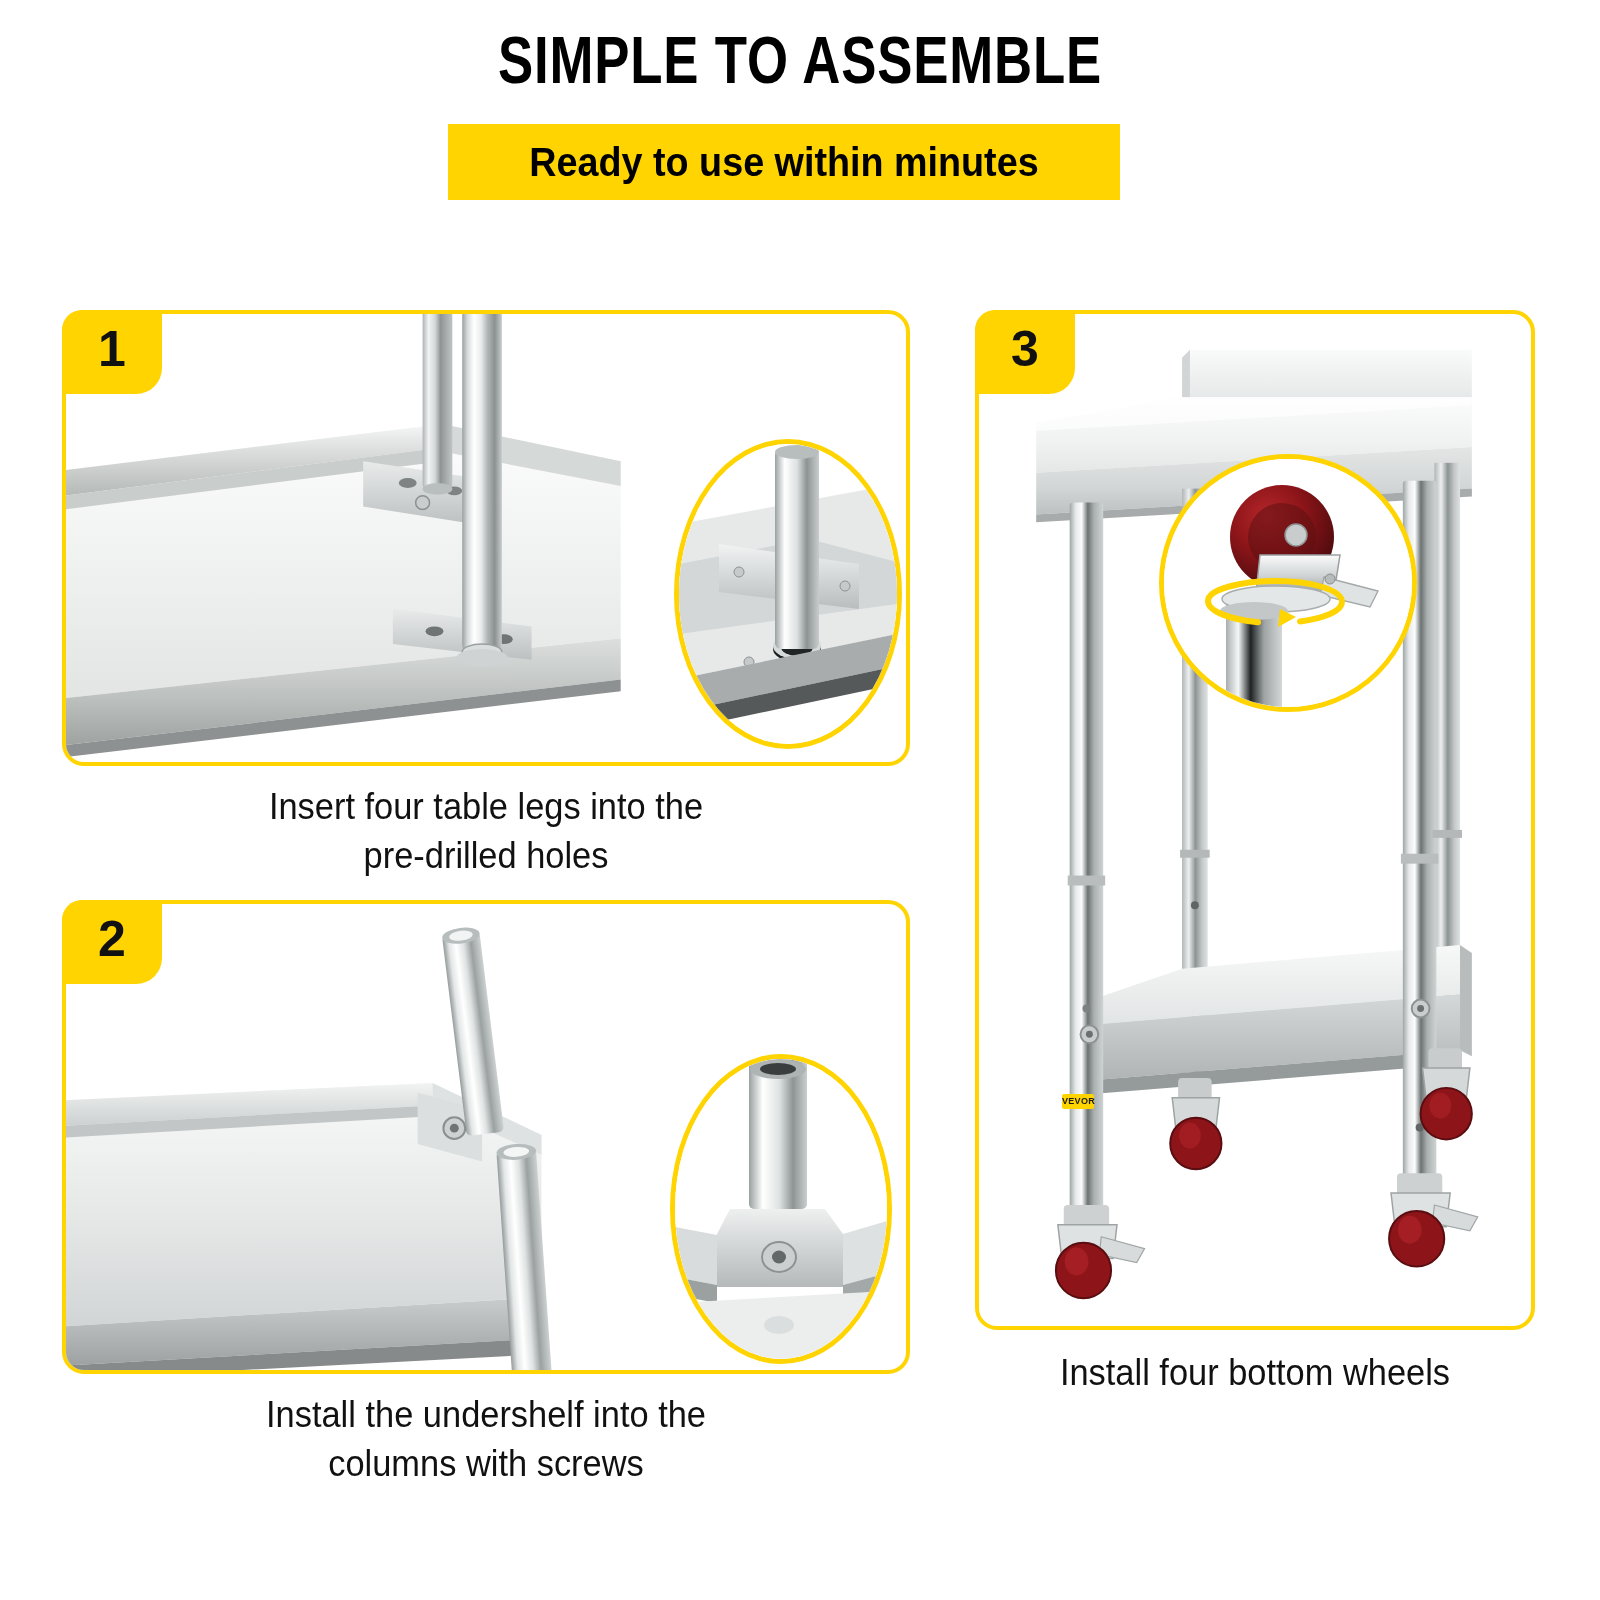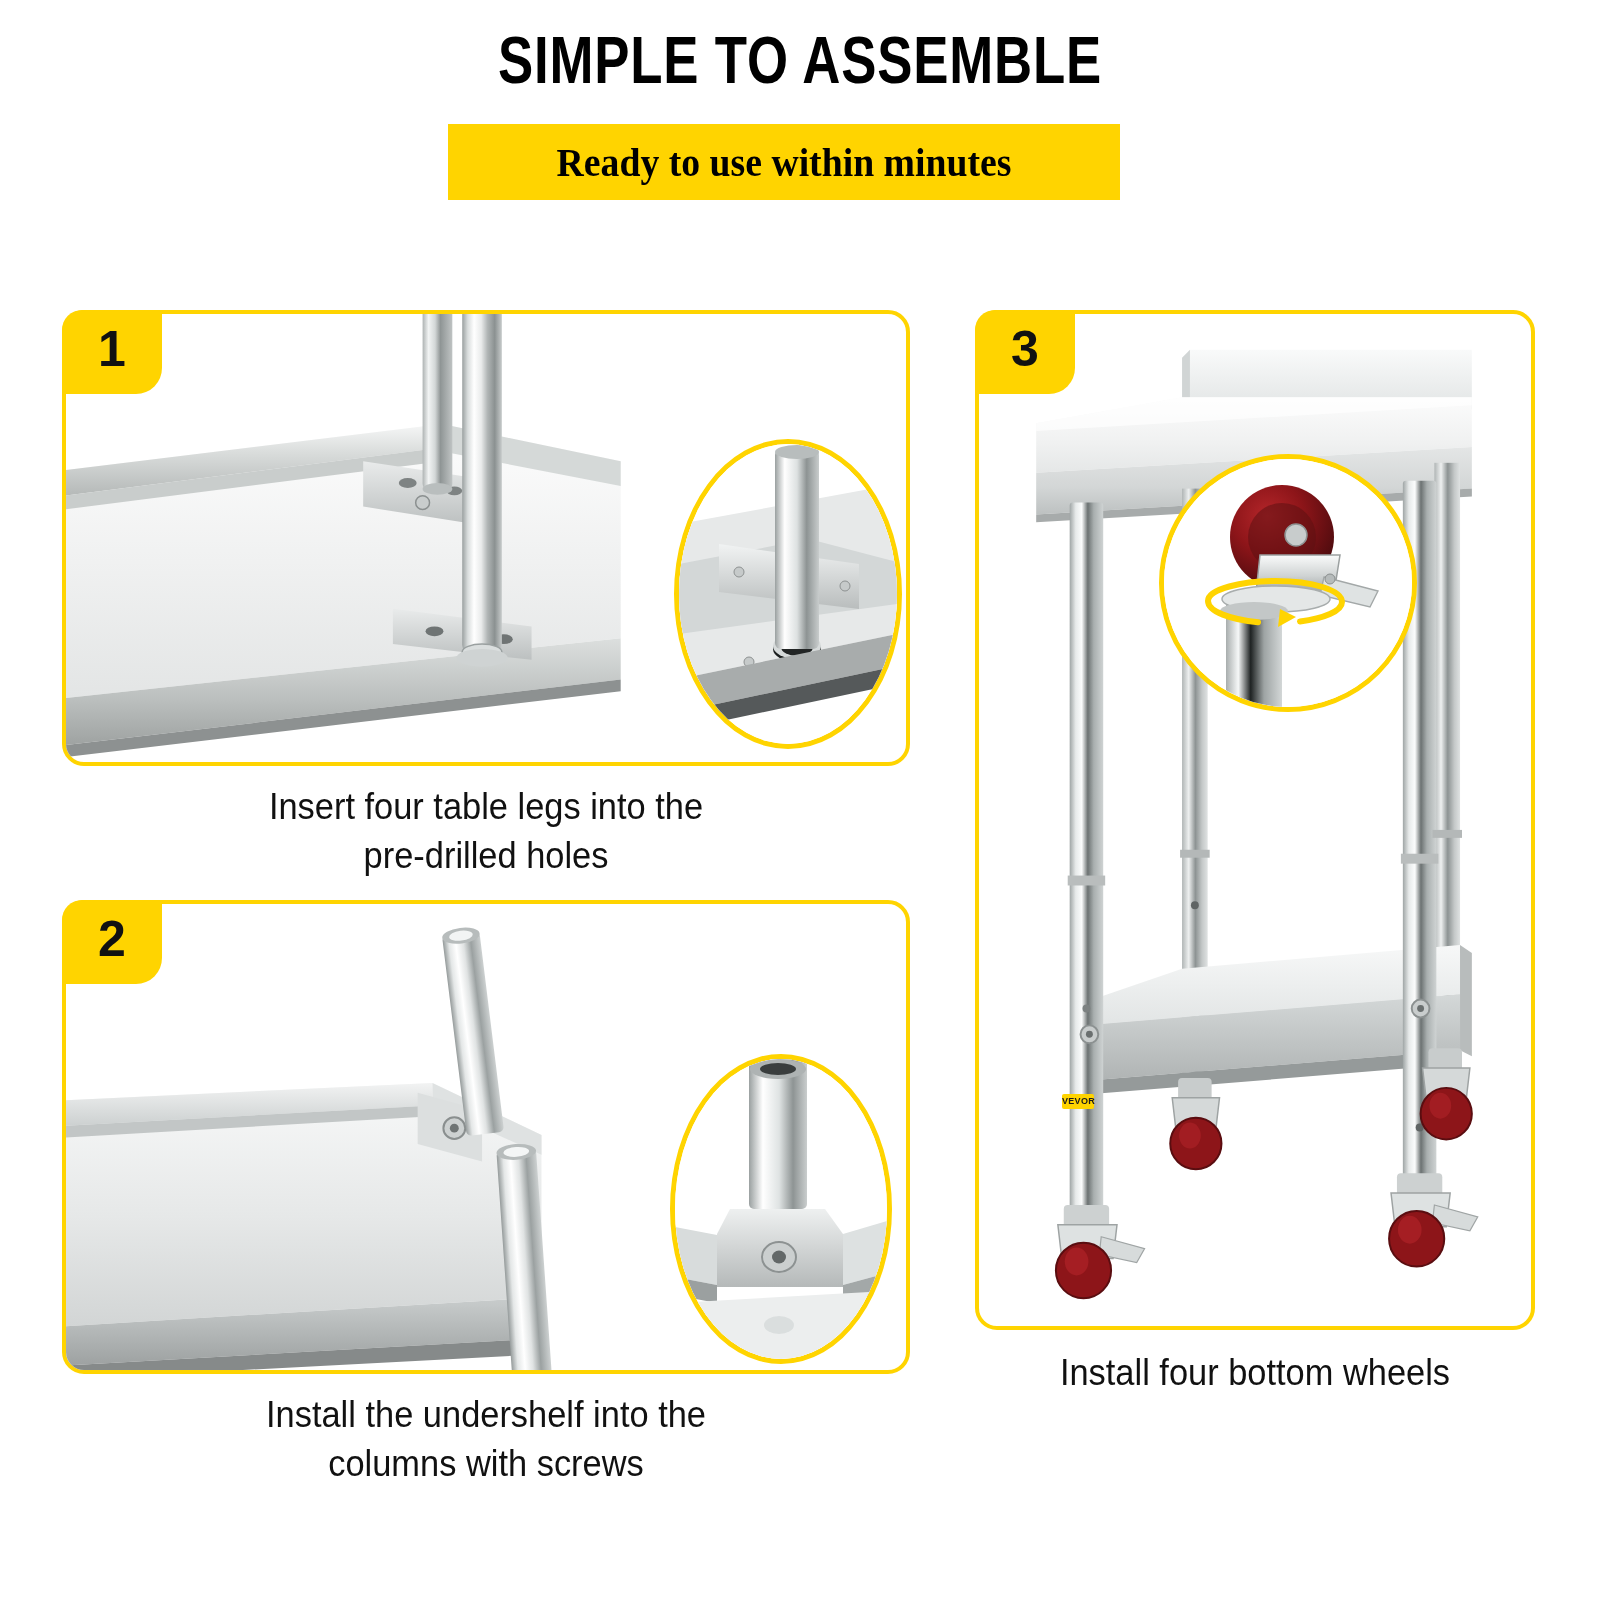--- a/index.html
+++ b/index.html
@@ -33,21 +33,20 @@
     color: #000000;
     transform: scaleX(0.80);
     white-space: nowrap;
   }
   #subtitle-banner {
     position: absolute;
     left: 448px; top: 124px;
     width: 672px;
     height: 76px;
     background: #FFD400;
-    font-family: Liberation Serif, serif;
   }
   #subtitle-text {
     position: absolute;
     left: 0; top: 0;
     width: 672px;
     height: 76px;
     line-height: 76px;
     text-align: center;
     font-size: 41px;
     font-weight: bold;

